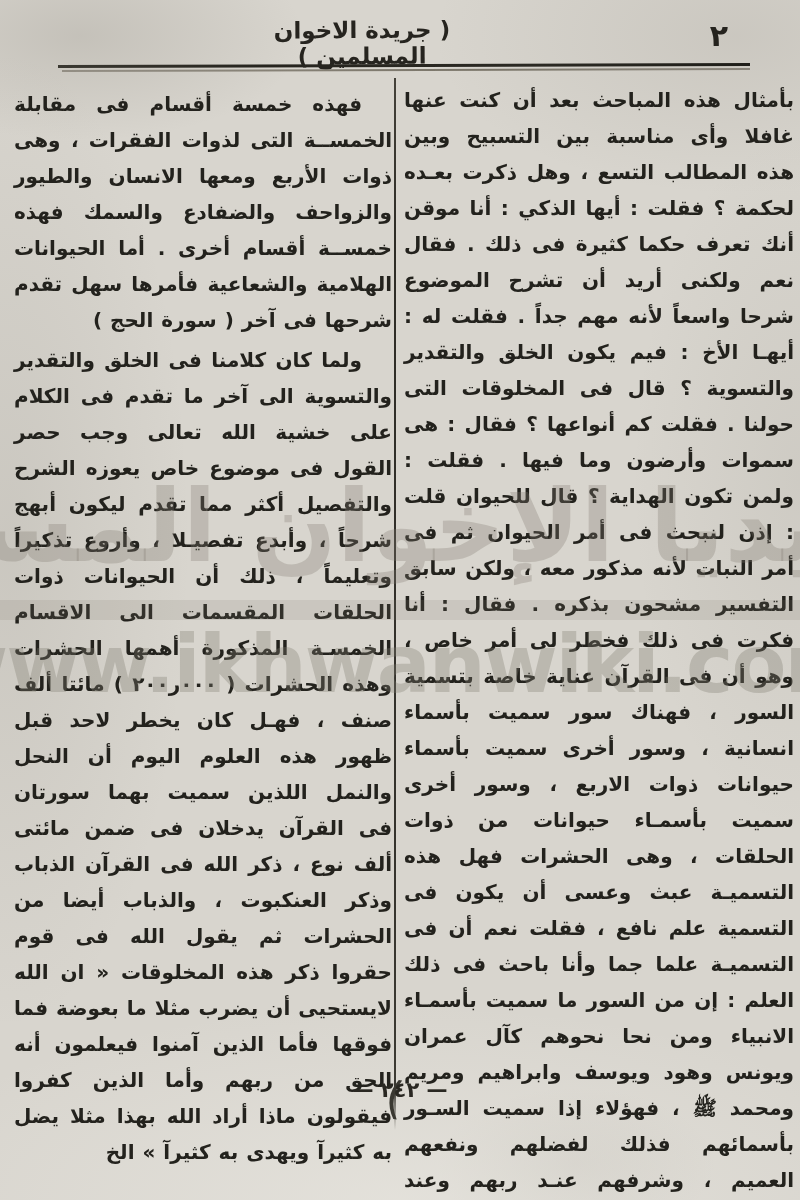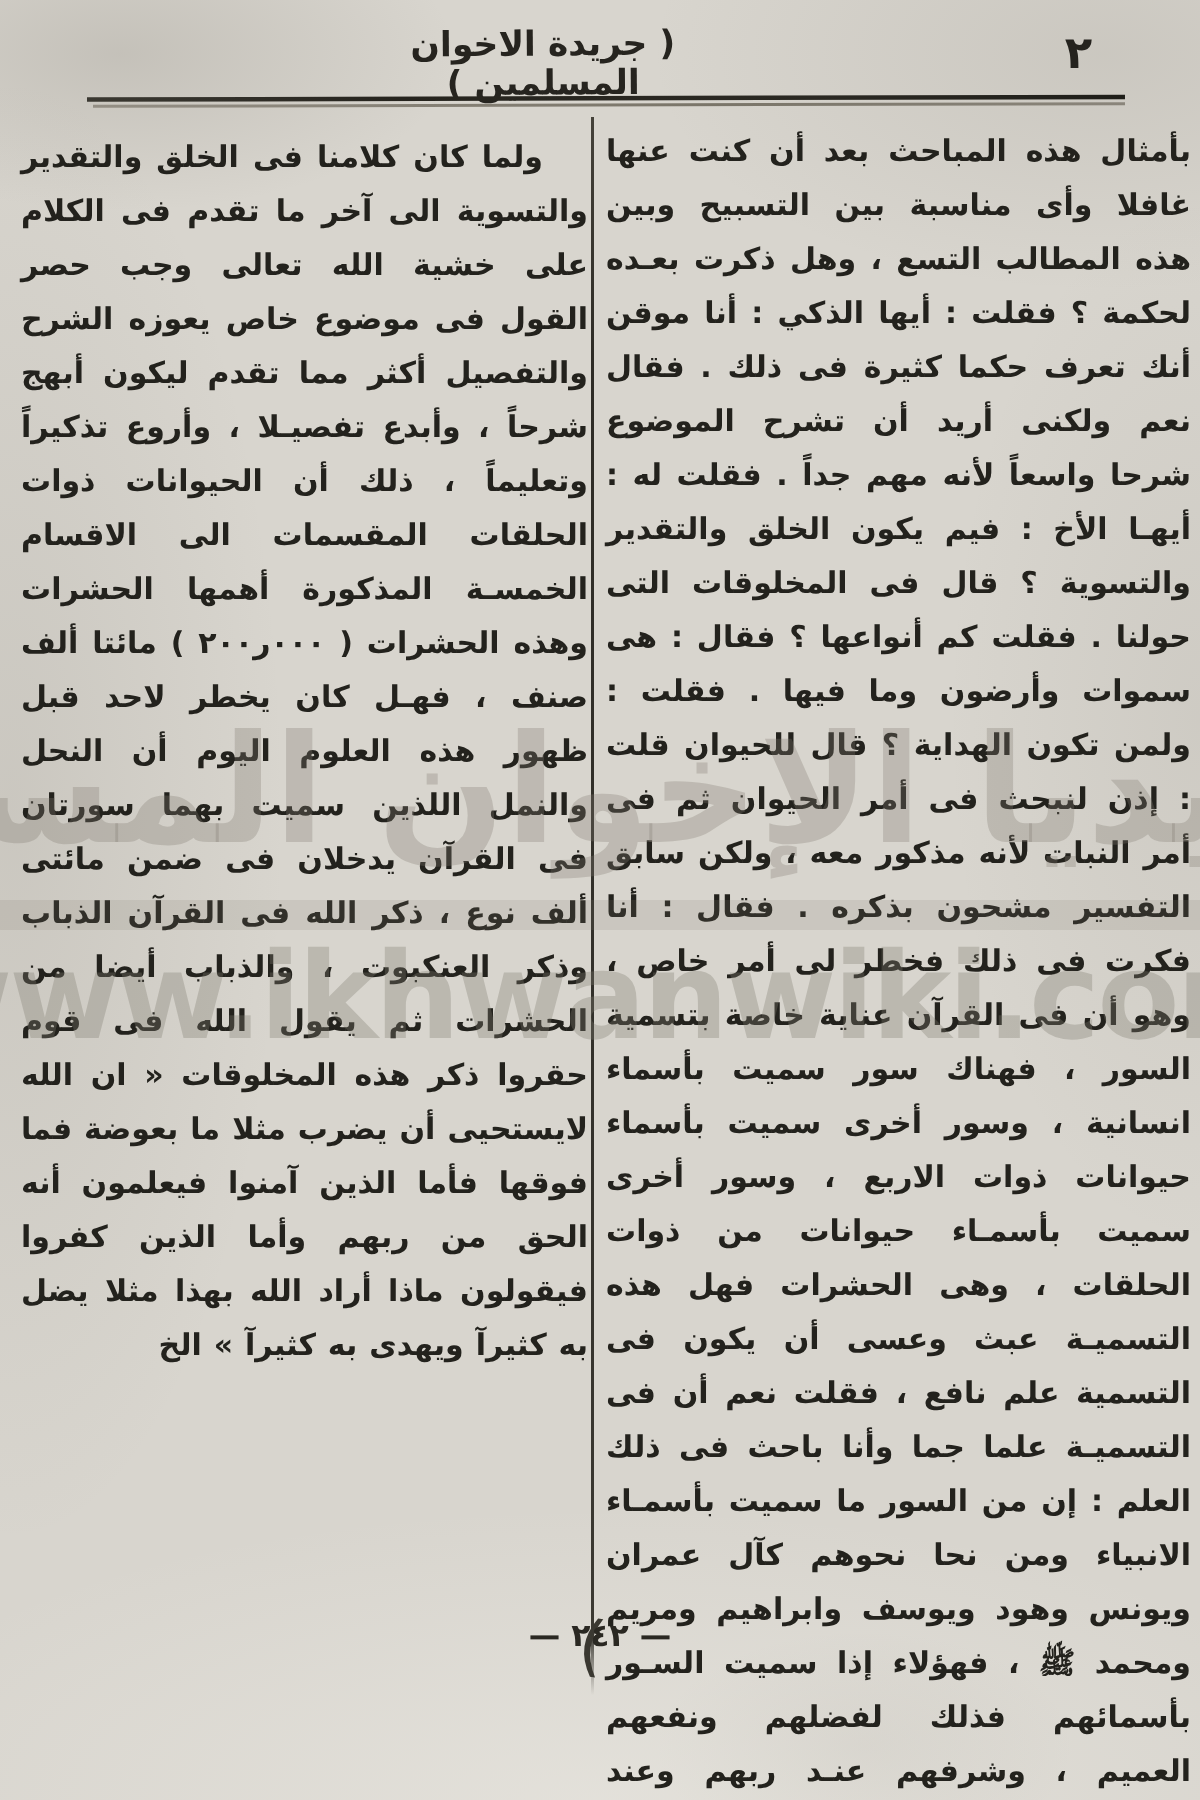--- a/index.html
+++ b/index.html
@@ -95,20 +95,21 @@
   <div class="rule-heavy"></div>
   <div class="rule-thin"></div>
 
   <div class="divider"></div>
 
   <div class="col col-right">
     <p>بأمثال هذه المباحث بعد أن كنت عنها غافلا وأى مناسبة بين التسبيح وبين هذه المطالب التسع ، وهل ذكرت بعـده لحكمة ؟ فقلت : أيها الذكي : أنا موقن أنك تعرف حكما كثيرة فى ذلك . فقال نعم ولكنى أريد أن تشرح الموضوع شرحا واسعاً لأنه مهم جداً . فقلت له : أيهـا الأخ : فيم يكون الخلق والتقدير والتسوية ؟ قال فى المخلوقات التى حولنا . فقلت كم أنواعها ؟ فقال : هى سموات وأرضون وما فيها . فقلت : ولمن تكون الهداية ؟ قال للحيوان قلت : إذن لنبحث فى أمر الحيوان ثم فى أمر النبات لأنه مذكور معه ، ولكن سابق التفسير مشحون بذكره . فقال : أنا فكرت فى ذلك فخطر لى أمر خاص ، وهو أن فى القرآن عناية خاصة بتسمية السور ، فهناك سور سميت بأسماء انسانية ، وسور أخرى سميت بأسماء حيوانات ذوات الاربع ، وسور أخرى سميت بأسمـاء حيوانات من ذوات الحلقات ، وهى الحشرات فهل هذه التسميـة عبث وعسى أن يكون فى التسمية علم نافع ، فقلت نعم أن فى التسميـة علما جما وأنا باحث فى ذلك العلم : إن من السور ما سميت بأسمـاء الانبياء ومن نحا نحوهم كآل عمران ويونس وهود ويوسف وابراهيم ومريم ومحمد ﷺ ، فهؤلاء إذا سميت السـور بأسمائهم فذلك لفضلهم ونفعهم العميم ، وشرفهم عنـد ربهم وعند الناس أجمعين ، ومن السور ما سميت بأسمـاء حيوانات من ذوات الاربع كالبقرة والأنعام ، ومنها ما سميت بأسمـاء الحشرات كالنحل والنمل والعنكبوت ، والعلمـاء قسموا</p>
   </div>
 
   <div class="col col-left">
+    <p class="indent">فهذه خمسة أقسام فى مقابلة الخمســة التى لذوات الفقرات ، وهى ذوات الأربع ومعها الانسان والطيور والزواحف والضفادع والسمك فهذه خمســة أقسام أخرى . أما الحيوانات الهلامية والشعاعية فأمرها سهل تقدم شرحها فى آخر ( سورة الحج )</p>
     <p class="indent">ولما كان كلامنا فى الخلق والتقدير والتسوية الى آخر ما تقدم فى الكلام على خشية الله تعالى وجب حصر القول فى موضوع خاص يعوزه الشرح والتفصيل أكثر مما تقدم ليكون أبهج شرحاً ، وأبدع تفصيـلا ، وأروع تذكيراً وتعليماً ، ذلك أن الحيوانات ذوات الحلقات المقسمات الى الاقسام الخمسـة المذكورة أهمها الحشرات وهذه الحشرات ( ٠٠٠ر٢٠٠ ) مائتا ألف صنف ، فهـل كان يخطر لاحد قبل ظهور هذه العلوم اليوم أن النحل والنمل اللذين سميت بهما سورتان فى القرآن يدخلان فى ضمن مائتى ألف نوع ، ذكر الله فى القرآن الذباب وذكر العنكبوت ، والذباب أيضا من الحشرات ثم يقول الله فى قوم حقروا ذكر هذه المخلوقات « ان الله لايستحيى أن يضرب مثلا ما بعوضة فما فوقها فأما الذين آمنوا فيعلمون أنه الحق من ربهم وأما الذين كفروا فيقولون ماذا أراد الله بهذا مثلا يضل به كثيرآ ويهدى به كثيرآ » الخ</p>
   </div>
 
   <div class="wm wm-ar">ويكيبيديا الإخوان المسلمين</div>
   <div class="wm-stripe"></div>
   <div class="wm wm-en">www.ikhwanwiki.com</div>
 
   <div class="artifact-paren">(</div>
 
   <div class="footer-num">— ٢٤٢ —</div>

